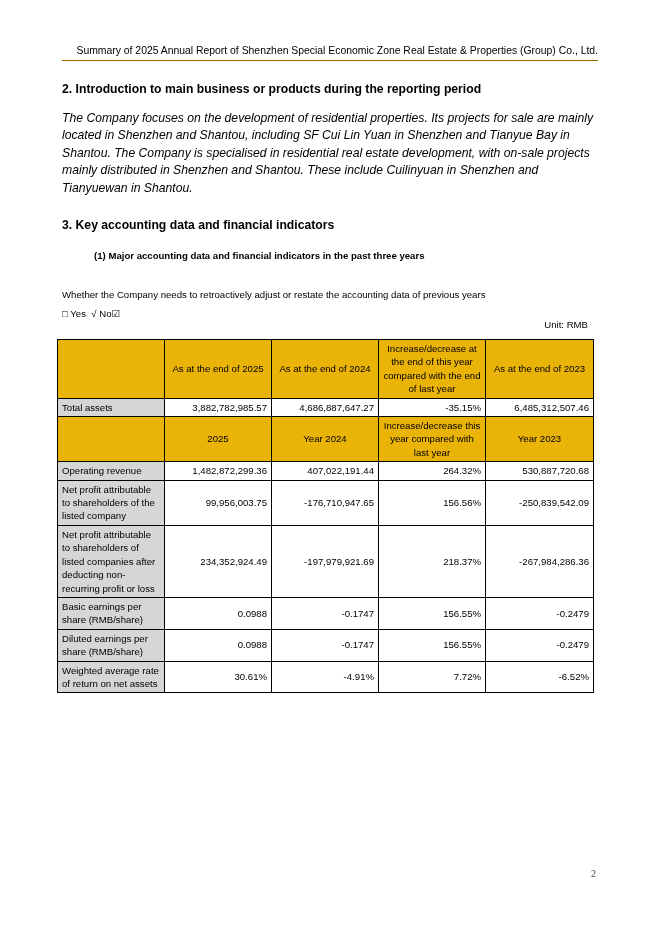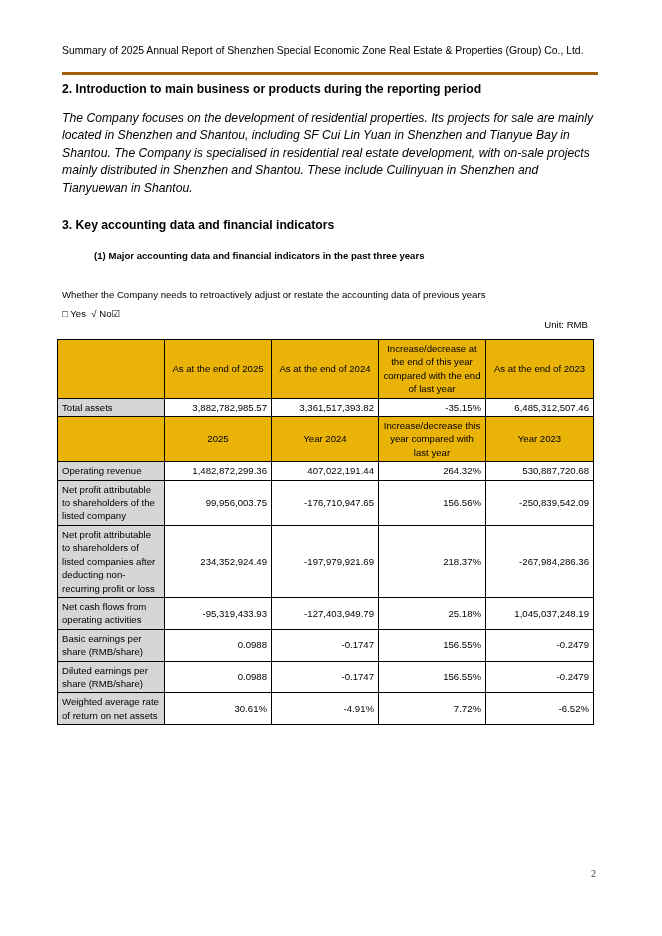--- a/index.html
+++ b/index.html
@@ -2,22 +2,22 @@
 <html><head>
   <meta charset="utf-8">
   <style>
     html, body { margin: 0; padding: 0; background: #ffffff; }
     body {
       width: 662px; height: 936px; position: relative; overflow: hidden;
       font-family: "Liberation Sans", sans-serif; color: #000;
     }
     .header {
       position: absolute; left: 62px; top: 44px; width: 536px;
-      font-size: 10.4px; text-align: left; line-height: 14px;
-      padding-bottom: 14px; border-bottom: 3px solid #a16207;
+      font-size: 10.4px; text-align: right; line-height: 14px;
+      padding-bottom: 2px; border-bottom: 1px solid #a16207;
     }
     .h2 {
       position: absolute; left: 62px; font-weight: bold; font-size: 12.2px;
     }
     .para {
       position: absolute; left: 62px; top: 110px; width: 540px;
       font-size: 12.2px; line-height: 17.4px; font-style: italic;
     }
     .h3 {
       position: absolute; left: 62px; top: 250px; font-weight: bold; font-size: 9.6px; margin-left: 32px;
@@ -70,21 +70,21 @@
       <tr class="hdr" style="height: 58px;">
         <td></td>
         <td>As at the end of 2025</td>
         <td>As at the end of 2024</td>
         <td>Increase/decrease at the end of this year compared with the end of last year</td>
         <td>As at the end of 2023</td>
       </tr>
       <tr>
         <td class="label">Total assets</td>
         <td class="num">3,882,782,985.57</td>
-        <td class="num">3,361,517,393.82</td>
+        <td class="num">4,686,887,647.27</td>
         <td class="num">-35.15%</td>
         <td class="num">6,485,312,507.46</td>
       </tr>
       <tr class="hdr" style="height: 45px;">
         <td></td>
         <td>2025</td>
         <td>Year 2024</td>
         <td>Increase/decrease this year compared with last year</td>
         <td>Year 2023</td>
       </tr>
@@ -103,27 +103,20 @@
         <td class="num">-250,839,542.09</td>
       </tr>
       <tr>
         <td class="label">Net profit attributable to shareholders of listed companies after deducting non-recurring profit or loss</td>
         <td class="num">234,352,924.49</td>
         <td class="num">-197,979,921.69</td>
         <td class="num">218.37%</td>
         <td class="num">-267,984,286.36</td>
       </tr>
       <tr>
-        <td class="label">Net cash flows from operating activities</td>
-        <td class="num">-95,319,433.93</td>
-        <td class="num">-127,403,949.79</td>
-        <td class="num">25.18%</td>
-        <td class="num">1,045,037,248.19</td>
-      </tr>
-      <tr>
         <td class="label">Basic earnings per share (RMB/share)</td>
         <td class="num">0.0988</td>
         <td class="num">-0.1747</td>
         <td class="num">156.55%</td>
         <td class="num">-0.2479</td>
       </tr>
       <tr>
         <td class="label">Diluted earnings per share (RMB/share)</td>
         <td class="num">0.0988</td>
         <td class="num">-0.1747</td>

